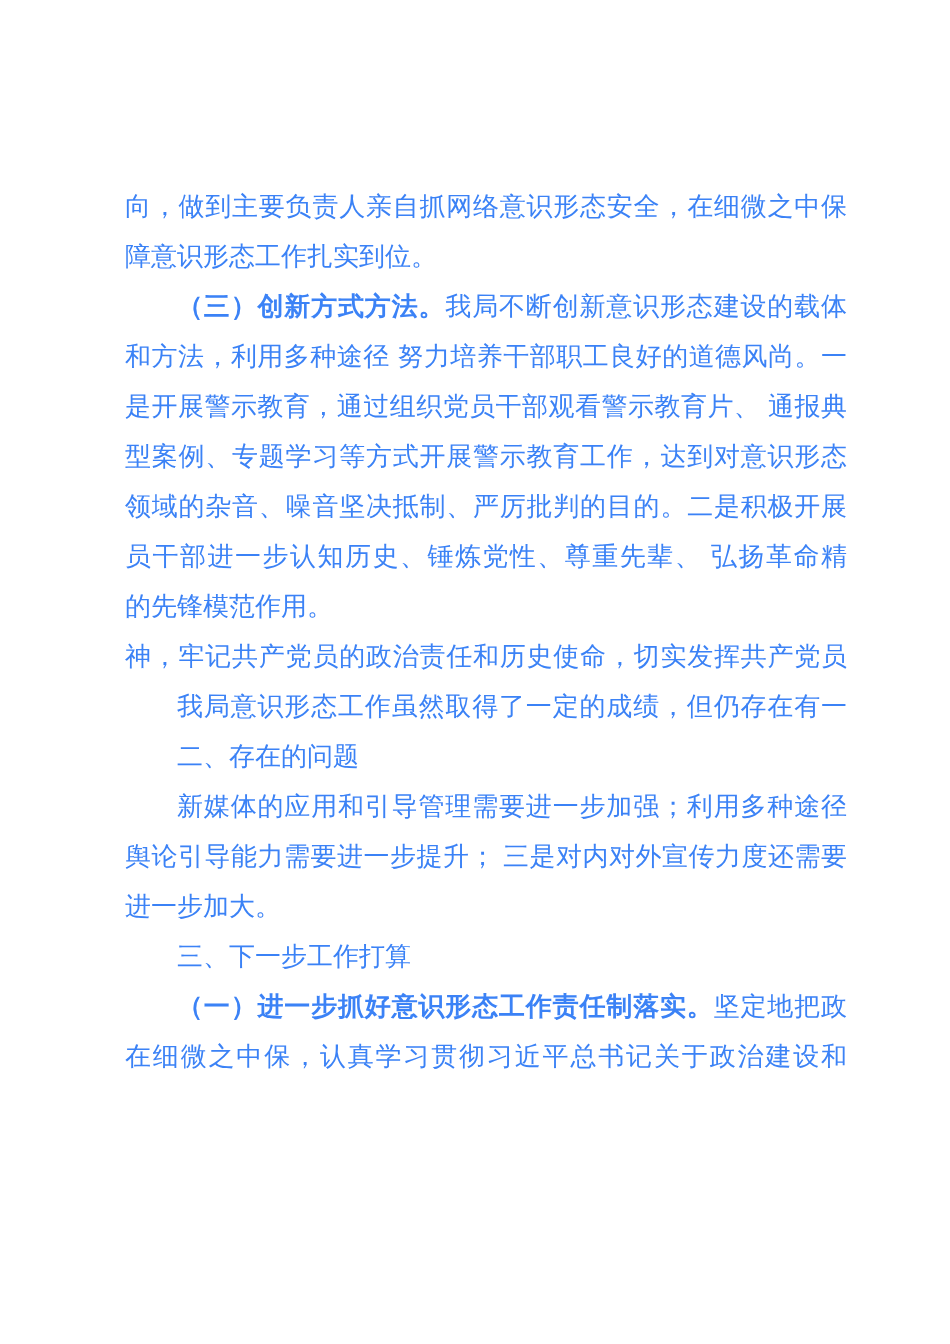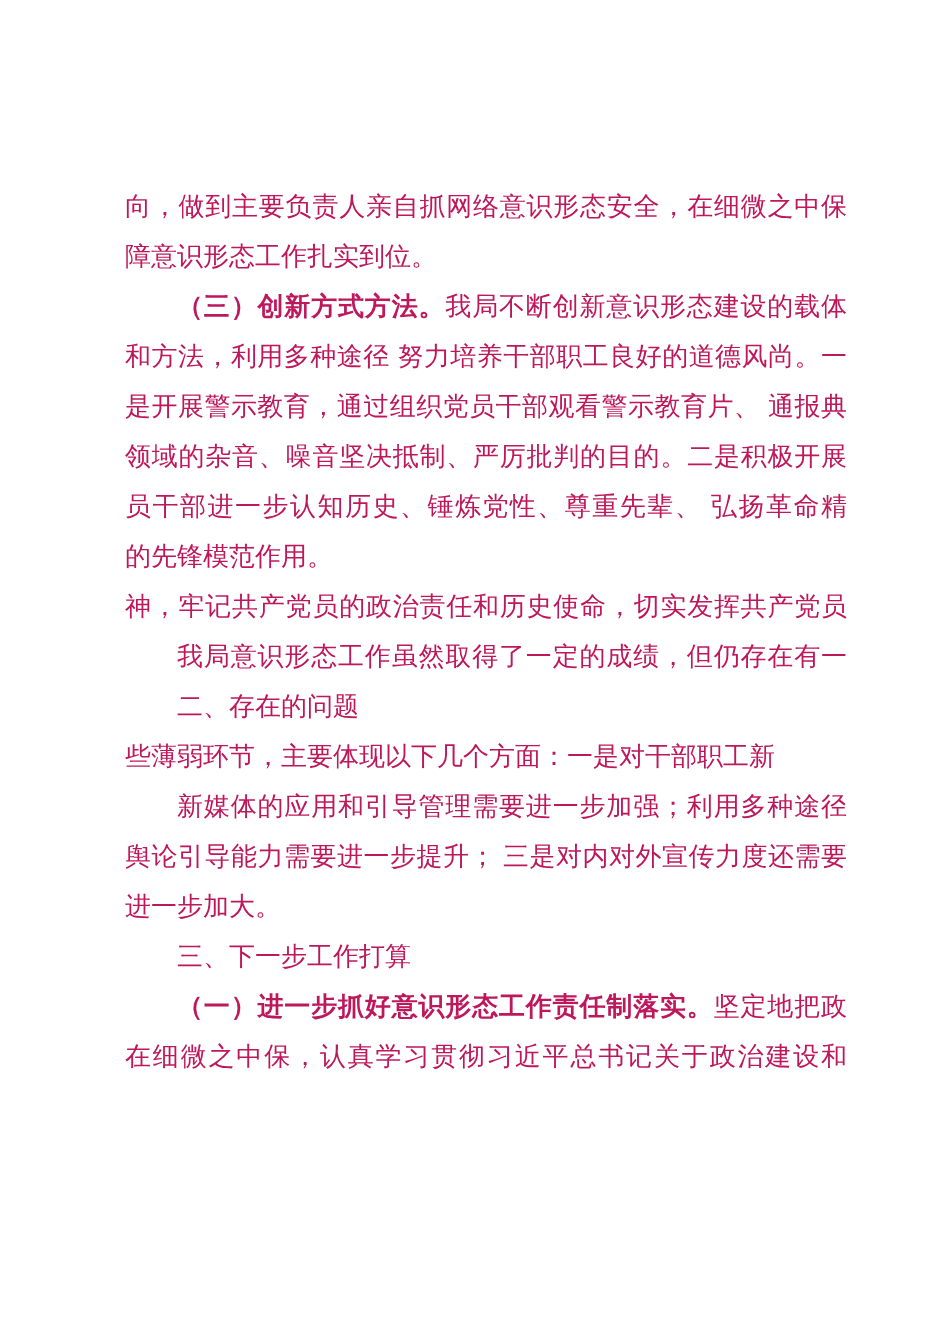--- a/index.html
+++ b/index.html
@@ -24,21 +24,21 @@
     left: 125px;
     top: 181px;
     width: 722px;
     color: #000000;
   }
   .line {
     height: 50px;
     line-height: 50px;
     font-size: 26px;
     white-space: nowrap;
-    color: #be185d;
+    color: #3b82f6;
   }
   
   .line.fill {
     white-space: normal;
     text-align: justify;
     text-align-last: justify;
   }
   
   .line.indent { text-indent: 52px; }
   .seg { font-weight: normal; }
@@ -47,27 +47,27 @@
 </head>
 <body>
 
 <div class="page">
   <div class="text-block" id="text-block">
       <div class="line fill"><span class="seg">向，做到主要负责人亲自抓网络意识形态安全，在细微之中保</span></div>
       <div class="line"><span class="seg">障意识形态工作扎实到位。</span></div>
       <div class="line fill indent"><span class="seg bold">（三）创新方式方法。</span><span class="seg">我局不断创新意识形态建设的载体</span></div>
       <div class="line fill"><span class="seg">和方法，利用多种途径 努力培养干部职工良好的道德风尚。一</span></div>
       <div class="line fill"><span class="seg">是开展警示教育，通过组织党员干部观看警示教育片、 通报典</span></div>
+      <div class="line fill"><span class="seg">型案例、专题学习等方式开展警示教育工作，达到对意识形态</span></div>
       <div class="line fill"><span class="seg">领域的杂音、噪音坚决抵制、严厉批判的目的。二是积极开展</span></div>
       <div class="line fill"><span class="seg">员干部进一步认知历史、锤炼党性、尊重先辈、 弘扬革命精</span></div>
       <div class="line"><span class="seg">的先锋模范作用。</span></div>
       <div class="line fill"><span class="seg">神，牢记共产党员的政治责任和历史使命，切实发挥共产党员</span></div>
       <div class="line fill indent"><span class="seg">我局意识形态工作虽然取得了一定的成绩，但仍存在有一</span></div>
       <div class="line indent"><span class="seg">二、存在的问题</span></div>
-      <div class="line"><span class="seg">些薄弱环节，主要体现以下几个方面：一是对干部职工新</span></div>
       <div class="line fill indent"><span class="seg">新媒体的应用和引导管理需要进一步加强；利用多种途径</span></div>
       <div class="line fill"><span class="seg">舆论引导能力需要进一步提升； 三是对内对外宣传力度还需要</span></div>
       <div class="line"><span class="seg">进一步加大。</span></div>
       <div class="line indent"><span class="seg">三、下一步工作打算</span></div>
       <div class="line fill indent"><span class="seg bold">（一）进一步抓好意识形态工作责任制落实。</span><span class="seg">坚定地把政</span></div>
       <div class="line fill"><span class="seg">在细微之中保，认真学习贯彻习近平总书记关于政治建设和</span></div>
     </div>
 </div>
 
 </body></html>

